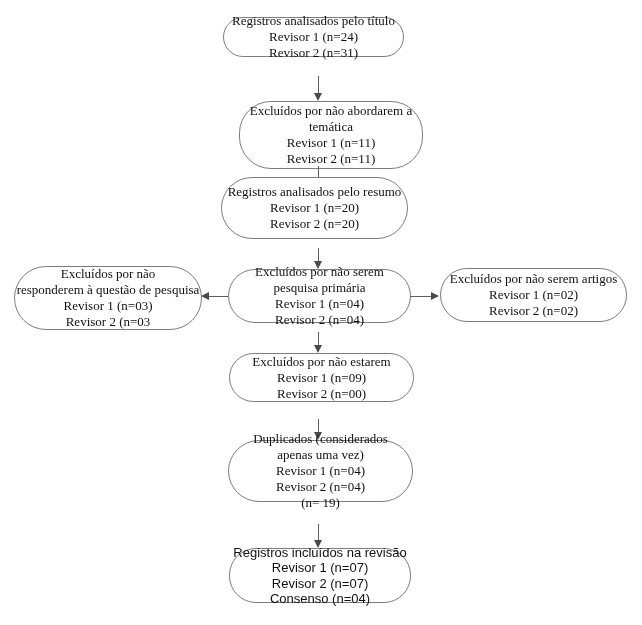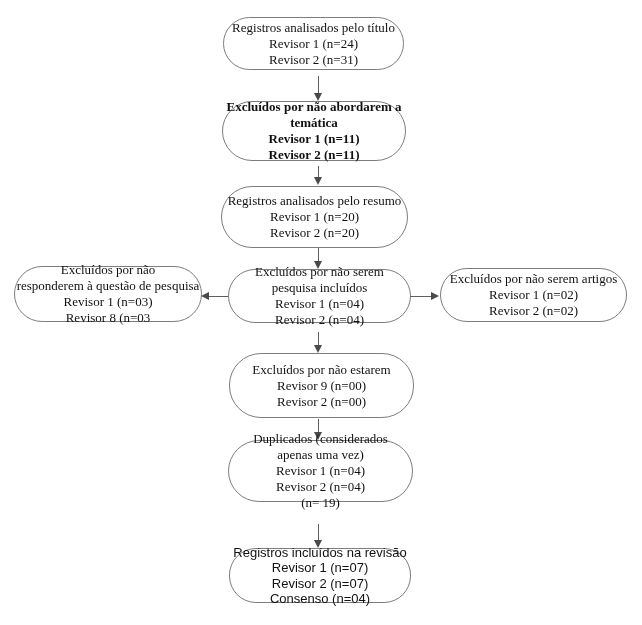--- a/index.html
+++ b/index.html
@@ -59,92 +59,92 @@
     border-top: 4.5px solid transparent;
     border-bottom: 4.5px solid transparent;
     border-left: 8px solid #4a4a4a;
   }
 </style>
 </head>
 <body>
 
 <div class="canvas">
 
-  <div class="box serif" style="left:223px;top:17px;width:181px;height:53px;border-radius:29px;">
+  <div class="box serif" style="left:223px;top:17px;width:181px;height:40px;border-radius:29px;">
     <div class="line">Registros analisados pelo título</div>
     <div class="line">Revisor 1 (n=24)</div>
     <div class="line">Revisor 2 (n=31)</div>
   </div>
 
   <div class="varrow" style="top:76px;height:25px;">
     <div class="vstem" style="height:18px;"></div>
     <div class="head-down"></div>
   </div>
 
-  <div class="box serif" style="left:222px;top:101px;width:184px;height:60px;border-radius:32px;font-weight:bold;">
+  <div class="box serif" style="left:239px;top:101px;width:184px;height:68px;border-radius:32px;">
     <div class="line">Excluídos por não abordarem a</div>
     <div class="line">temática</div>
     <div class="line">Revisor 1 (n=11)</div>
     <div class="line">Revisor 2 (n=11)</div>
   </div>
 
   <div class="varrow" style="top:166px;height:19px;">
     <div class="vstem" style="height:12px;"></div>
     <div class="head-down"></div>
   </div>
 
-  <div class="box serif" style="left:221px;top:186px;width:187px;height:62px;border-radius:31px;">
+  <div class="box serif" style="left:221px;top:177px;width:187px;height:62px;border-radius:31px;">
     <div class="line">Registros analisados pelo resumo</div>
     <div class="line">Revisor 1 (n=20)</div>
     <div class="line">Revisor 2 (n=20)</div>
   </div>
 
   <div class="varrow" style="top:248px;height:21px;">
     <div class="vstem" style="height:14px;"></div>
     <div class="head-down"></div>
   </div>
 
-  <div class="box serif" style="left:14px;top:266px;width:188px;height:56px;border-radius:32px;text-align:center;">
+  <div class="box serif" style="left:14px;top:266px;width:188px;height:64px;border-radius:32px;text-align:center;">
     <div class="line">Excluídos por não</div>
     <div class="line">responderem à questão de pesquisa</div>
     <div class="line">Revisor 1 (n=03)</div>
-    <div class="line">Revisor 8 (n=03</div>
+    <div class="line">Revisor 2 (n=03</div>
   </div>
 
   <div class="harrow" style="left:201px;width:28px;">
     <div class="hstem" style="left:7px;right:0;"></div>
     <div class="head-left"></div>
   </div>
 
   <div class="box serif" style="left:228px;top:269px;width:183px;height:54px;border-radius:31px;">
     <div class="line">Excluídos por não serem</div>
-    <div class="line">pesquisa incluídos</div>
+    <div class="line">pesquisa primária</div>
     <div class="line">Revisor 1 (n=04)</div>
     <div class="line">Revisor 2 (n=04)</div>
   </div>
 
   <div class="harrow" style="left:410px;width:29px;">
     <div class="hstem" style="left:0;right:7px;"></div>
     <div class="head-right"></div>
   </div>
 
   <div class="box serif" style="left:440px;top:268px;width:187px;height:54px;border-radius:31px;">
     <div class="line">Excluídos por não serem artigos</div>
     <div class="line">Revisor 1 (n=02)</div>
     <div class="line">Revisor 2 (n=02)</div>
   </div>
 
   <div class="varrow" style="top:332px;height:21px;">
     <div class="vstem" style="height:14px;"></div>
     <div class="head-down"></div>
   </div>
 
-  <div class="box serif" style="left:229px;top:353px;width:185px;height:65px;border-radius:32px;">
+  <div class="box serif" style="left:229px;top:353px;width:185px;height:49px;border-radius:32px;">
     <div class="line">Excluídos por não estarem</div>
-    <div class="line">Revisor 9 (n=00)</div>
+    <div class="line">Revisor 1 (n=09)</div>
     <div class="line">Revisor 2 (n=00)</div>
   </div>
 
   <div class="varrow" style="top:419px;height:21px;">
     <div class="vstem" style="height:14px;"></div>
     <div class="head-down"></div>
   </div>
 
   <div class="box serif" style="left:228px;top:440px;width:185px;height:62px;border-radius:36px;">
     <div class="line">Duplicados (considerados</div>

